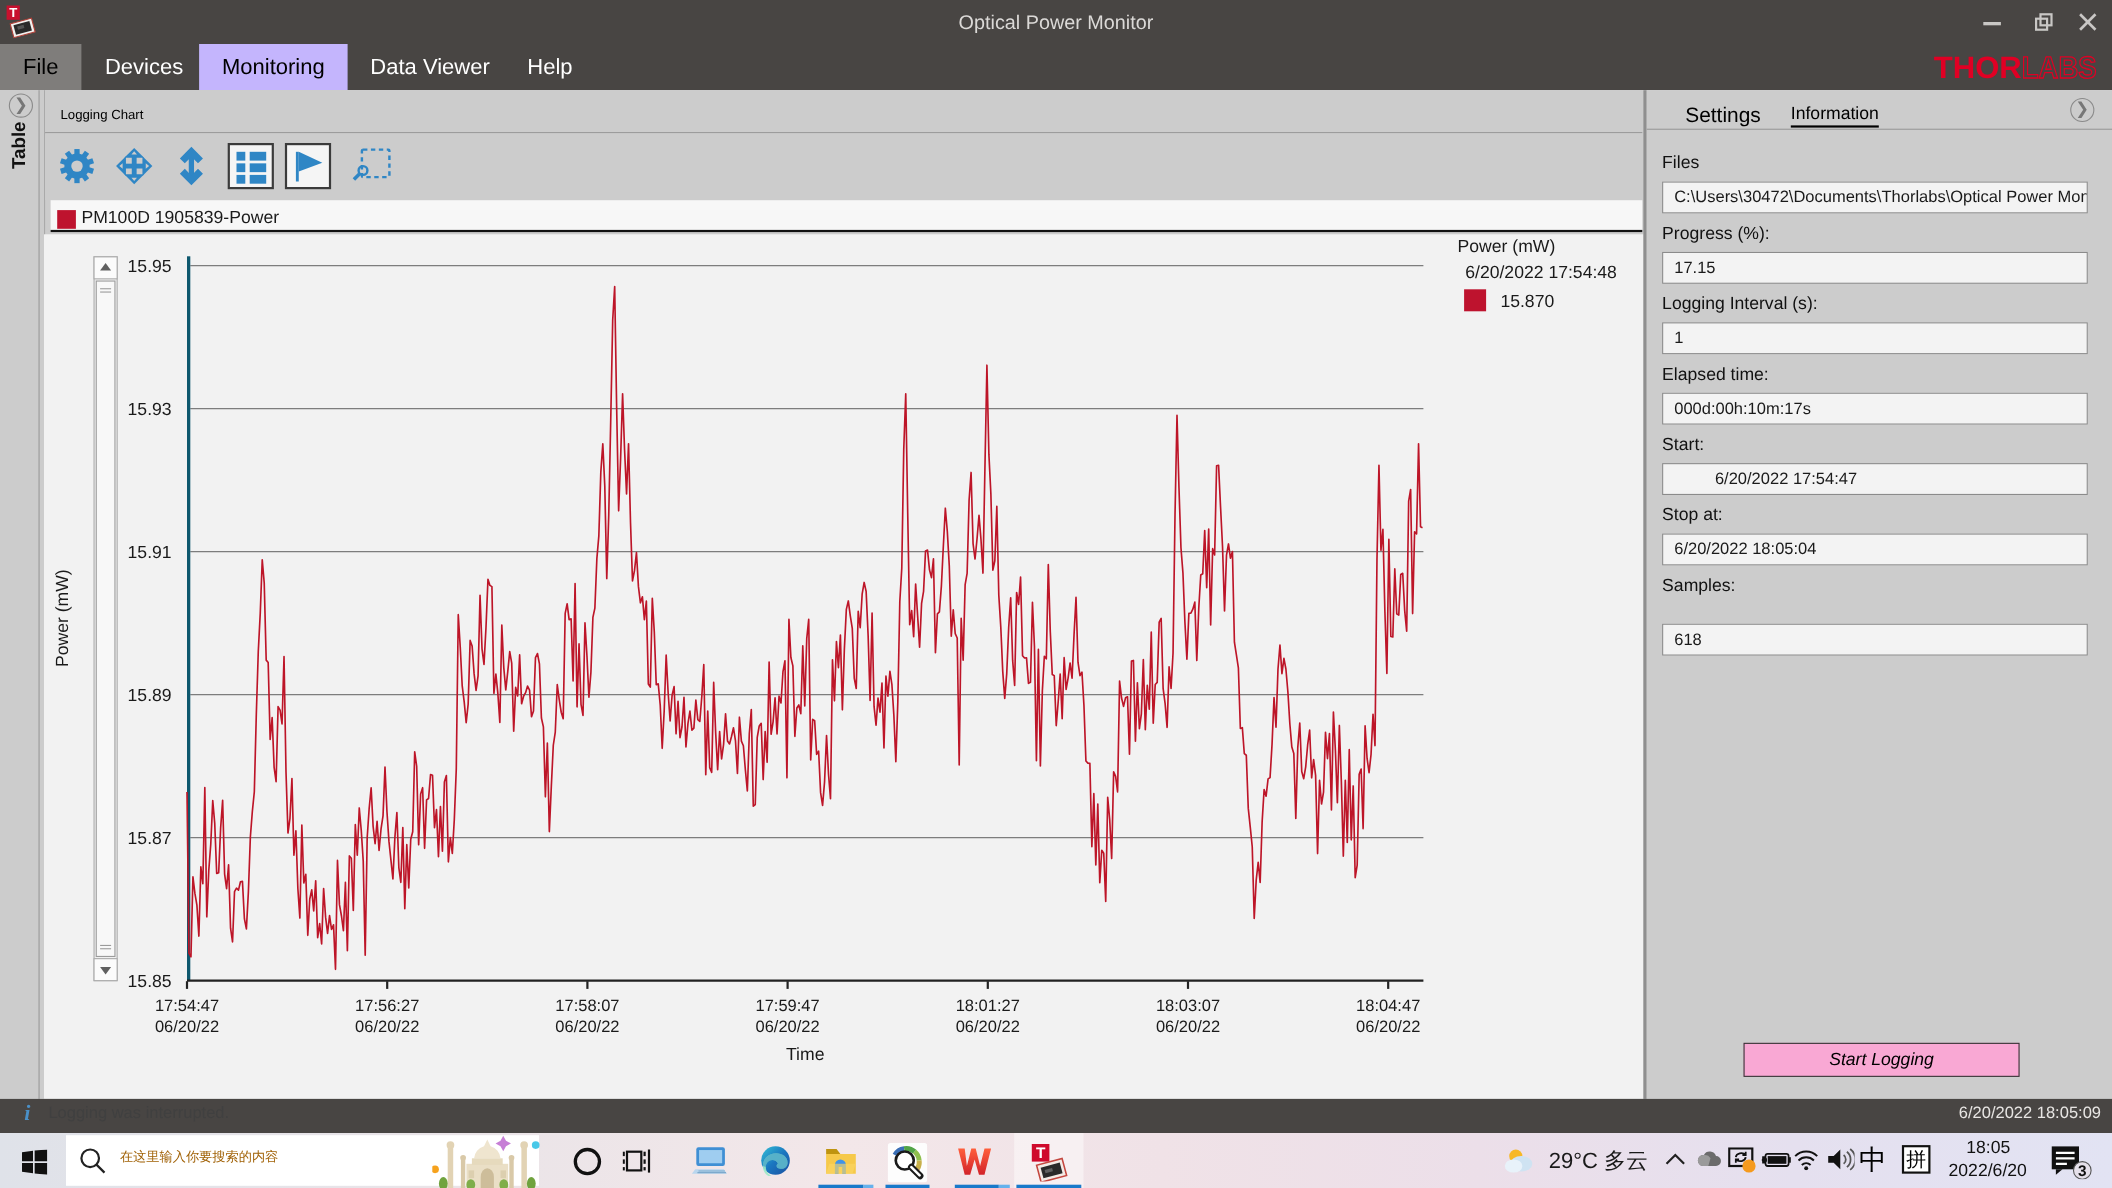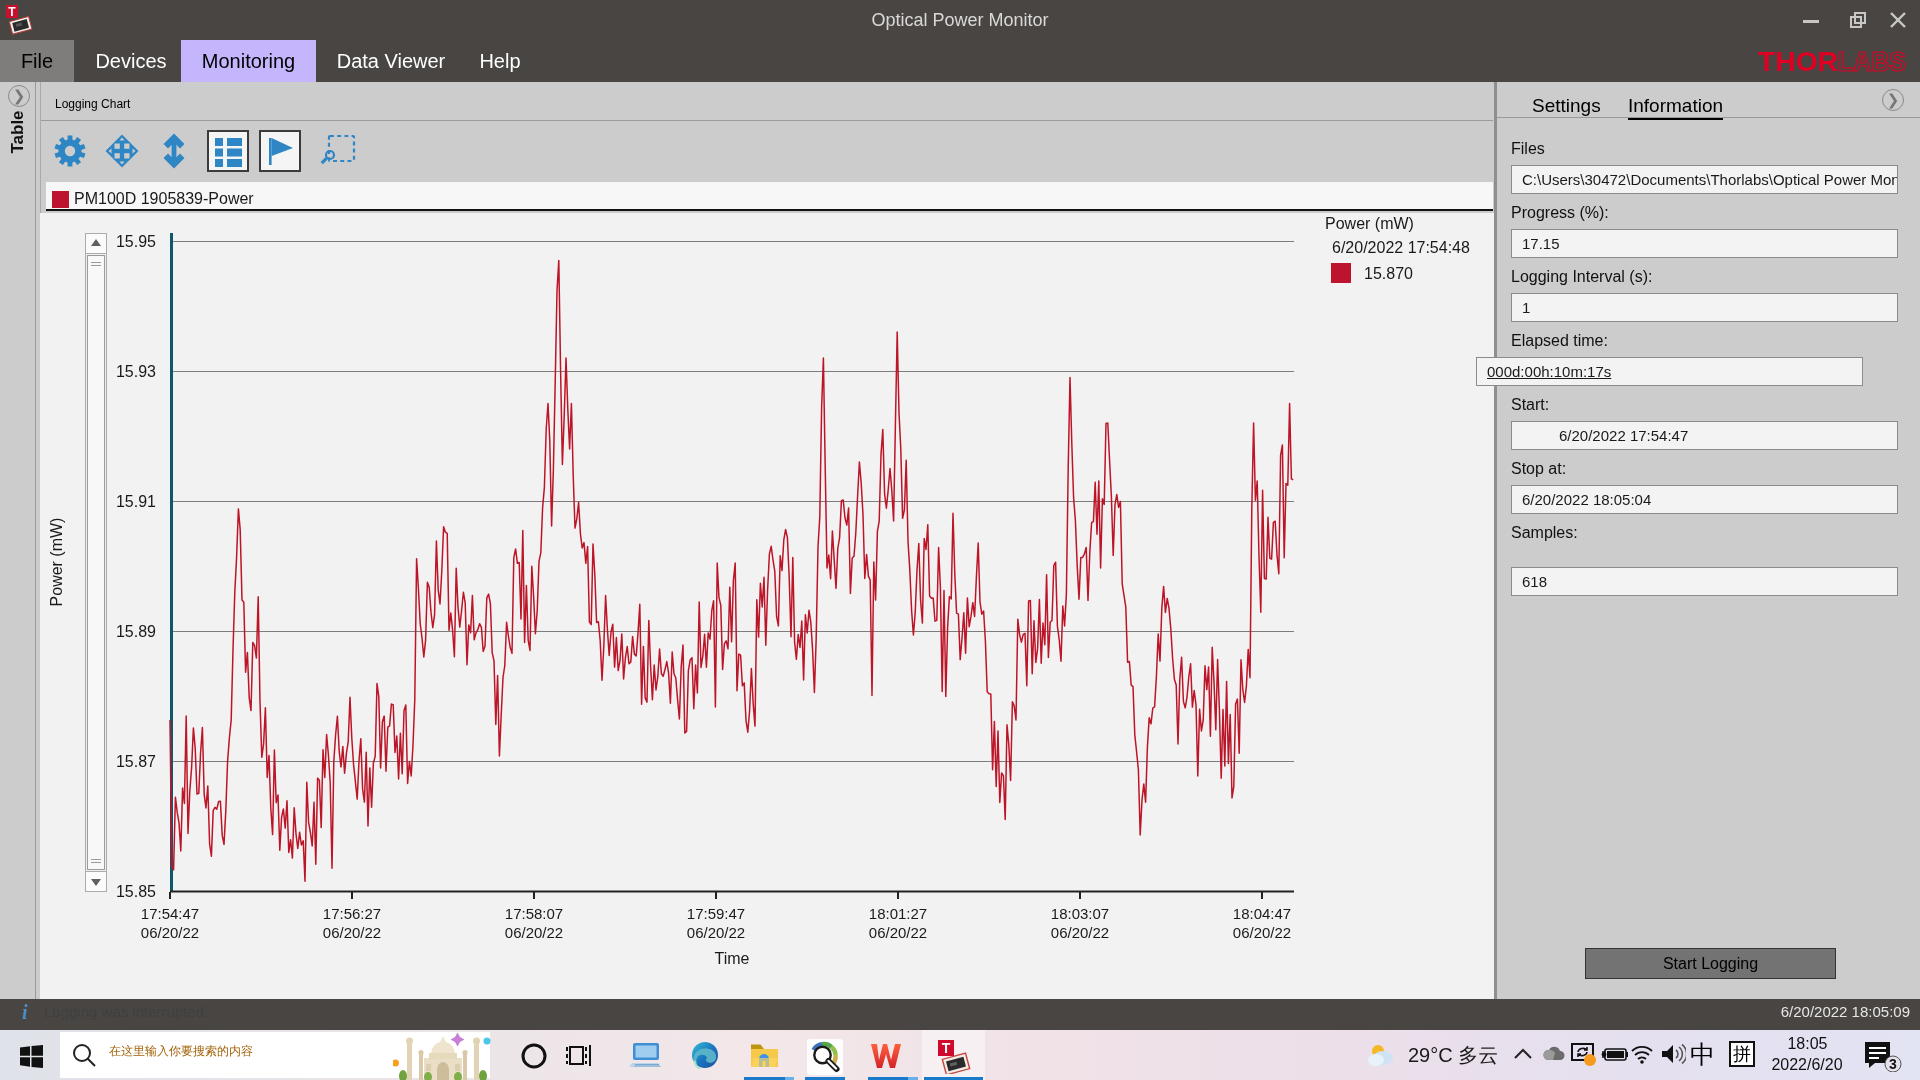--- a/index.html
+++ b/index.html
@@ -223,38 +223,38 @@
 <text x="1285" y="17">Power (mW)</text>
 <text x="1292" y="41">6/20/2022 17:54:48</text>
 <rect x="1291" y="51" width="20" height="20" fill="#be132e"></rect>
 <text x="1324" y="67">15.870</text>
 </g>
 </svg></div>
 
 <div id="rightsplit"></div>
 <div id="rightpanel"></div>
 <div class="abs" style="left:1532px;top:95px;font-size:19px;color:#000;">Settings</div>
-<div class="abs" style="left:1628px;top:95px;font-size:19px;color:#000;border-bottom:2px solid #000;padding-bottom:1px;">Information</div>
+<div class="abs" style="left:1628px;top:95px;font-size:16px;color:#000;border-bottom:2px solid #000;padding-bottom:1px;">Information</div>
 <div class="abs" style="left:1497px;top:117px;width:423px;height:1px;background:#999;"></div>
 <div class="abs circbtn" style="left:1882px;top:89px;">❯</div>
 <div class="ilabel" style="left:1511px;top:140px;">Files</div>
 <div class="ibox" style="left:1511px;top:165px;white-space:nowrap;overflow:hidden;">C:\Users\30472\Documents\Thorlabs\Optical Power Mon</div>
 <div class="ilabel" style="left:1511px;top:204px;">Progress (%):</div>
 <div class="ibox" style="left:1511px;top:229px;">17.15</div>
 <div class="ilabel" style="left:1511px;top:268px;">Logging Interval (s):</div>
 <div class="ibox" style="left:1511px;top:293px;">1</div>
 <div class="ilabel" style="left:1511px;top:332px;">Elapsed time:</div>
-<div class="ibox" style="left:1476px;top:357px;text-decoration:underline;">000d:00h:10m:17s</div>
+<div class="ibox" style="left:1511px;top:357px;">000d:00h:10m:17s</div>
 <div class="ilabel" style="left:1511px;top:396px;">Start:</div>
 <div class="ibox" style="left:1511px;top:421px;padding-left:47px;">6/20/2022 17:54:47</div>
 <div class="ilabel" style="left:1511px;top:460px;">Stop at:</div>
 <div class="ibox" style="left:1511px;top:485px;">6/20/2022 18:05:04</div>
 <div class="ilabel" style="left:1511px;top:524px;">Samples:</div>
 <div class="ibox" style="left:1511px;top:567px;">618</div>
-<div class="abs" style="left:1585px;top:948px;width:251px;height:31px;background:#737373;border:1px solid #333;text-align:center;line-height:29px;font-size:16px;color:#000;">Start Logging</div>
+<div class="abs" style="left:1585px;top:948px;width:251px;height:31px;background:#f9a8d4;border:1px solid #333;text-align:center;line-height:29px;font-size:16px;color:#000;font-style:italic;">Start Logging</div>
 
 <div id="statusbar"></div>
 <div class="abs" style="left:44px;top:1003px;font-size:15px;color:#404040;">Logging was interrupted.</div>
 <div class="abs" style="left:22px;top:1001px;color:#4a90c8;font-family:'Liberation Serif',serif;font-style:italic;font-weight:bold;font-size:20px;">i</div>
 <div class="abs" style="left:0;top:1003px;width:1910px;text-align:right;font-size:15px;color:#e8e6e4;">6/20/2022 18:05:09</div>
 
 <div id="taskbar"></div>
 <div id="taskbaritems" class="abs" style="left:0;top:1030px;width:1920px;height:50px;">
 
 <svg class="abs" style="left:20px;top:15px;" width="23" height="23">

